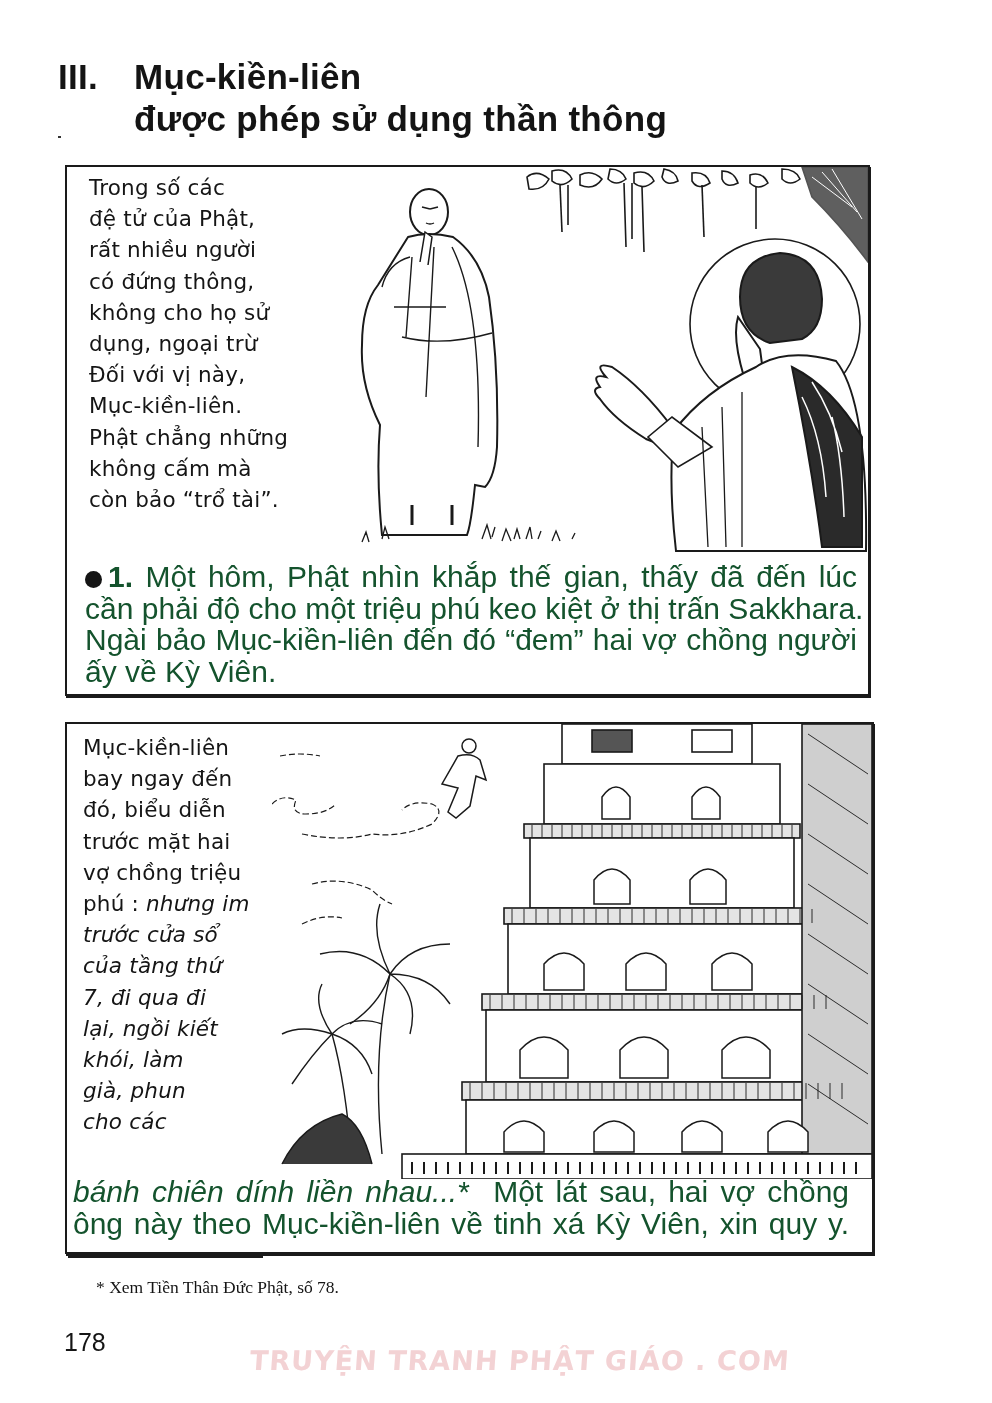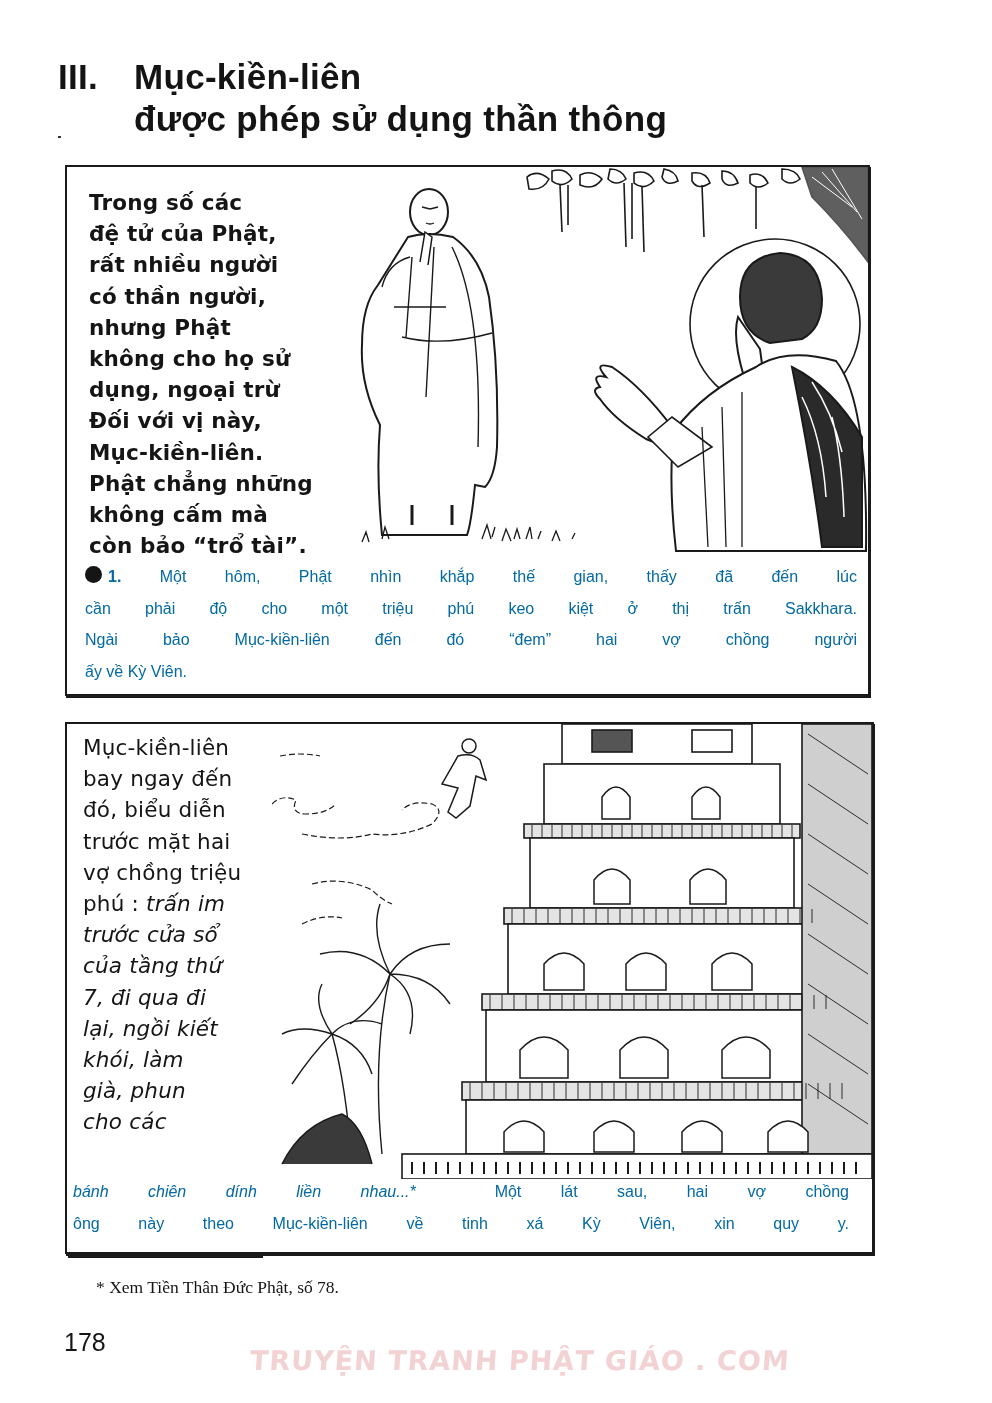--- a/index.html
+++ b/index.html
@@ -21,28 +21,28 @@
     position: absolute; border: 2px solid #1a1a1a;
     box-shadow: 1px 2px 0 #1a1a1a; background: #fff;
   }
   #panel1 { left: 65px; top: 165px; width: 801px; height: 527px; }
   #panel2 { left: 65px; top: 722px; width: 805px; height: 528px; }
 
   .side-text {
     position: absolute; font-family: "DejaVu Sans", sans-serif;
     font-size: 21.5px; line-height: 31.2px; color: #151515; letter-spacing: 0.2px;
   }
-  #panel1 .side-text { left: 22px; top: 20px; width: 260px; font-weight: bold; }
+  #panel1 .side-text { left: 22px; top: 5px; width: 260px; }
   #panel2 .side-text { left: 16px; top: 8px; width: 210px; }
   .side-text .line { display: block; white-space: nowrap; }
   .it { font-style: italic; }
 
   .caption {
     position: absolute; font-family: "Liberation Sans", sans-serif;
-    font-size: 16px; line-height: 31.5px; color: #0369a1;
+    font-size: 30px; line-height: 31.5px; color: #14532d;
     text-align: justify; text-align-last: left;
   }
   #panel1 .caption { left: 18px; top: 394px; width: 772px; }
   #panel2 .caption { left: 6px; top: 452px; width: 776px; }
   .caption .line { display: block; white-space: nowrap; text-align: justify; text-align-last: justify; }
   .caption .line.last { text-align-last: left; }
   .bullet {
     display: inline-block; width: 17px; height: 17px; border-radius: 50%;
     background: #151515; vertical-align: -1px; margin-right: 6px;
   }
@@ -74,22 +74,21 @@
   <div><span class="num">III.</span><span>Mục-kiền-liên</span></div>
   <div class="row2">được phép sử dụng thần thông</div>
 </div>
 <div class="speck"></div>
 
 <div class="panel" id="panel1">
   <div class="side-text">
     <span class="line">Trong số các</span>
     <span class="line">đệ tử của Phật,</span>
     <span class="line">rất nhiều người</span>
-    <span class="line">có thần người,</span>
-    <span class="line">nhưng Phật</span>
+    <span class="line">có đứng thông,</span>
     <span class="line">không cho họ sử</span>
     <span class="line">dụng, ngoại trừ</span>
     <span class="line">Đối với vị này,</span>
     <span class="line">Mục-kiền-liên.</span>
     <span class="line">Phật chẳng những</span>
     <span class="line">không cấm mà</span>
     <span class="line">còn bảo “trổ tài”.</span>
   </div>
 
   <svg class="illus" id="illus1" viewBox="0 0 526 385" xmlns="http://www.w3.org/2000/svg">
@@ -152,21 +151,21 @@
   </div>
 </div>
 
 <div class="panel" id="panel2">
   <div class="side-text">
     <span class="line">Mục-kiền-liên</span>
     <span class="line">bay ngay đến</span>
     <span class="line">đó, biểu diễn</span>
     <span class="line">trước mặt hai</span>
     <span class="line">vợ chồng triệu</span>
-    <span class="line"><span>phú : </span><span class="it">trấn im</span></span>
+    <span class="line"><span>phú : </span><span class="it">nhưng im</span></span>
     <span class="line it">trước cửa sổ</span>
     <span class="line it">của tầng thứ</span>
     <span class="line it">7, đi qua đi</span>
     <span class="line it">lại, ngồi kiết</span>
     <span class="line it">khói, làm</span>
     <span class="line it">già, phun</span>
     <span class="line it">cho các</span>
   </div>
 
   <svg class="illus" id="illus2" viewBox="0 0 600 455" xmlns="http://www.w3.org/2000/svg">

